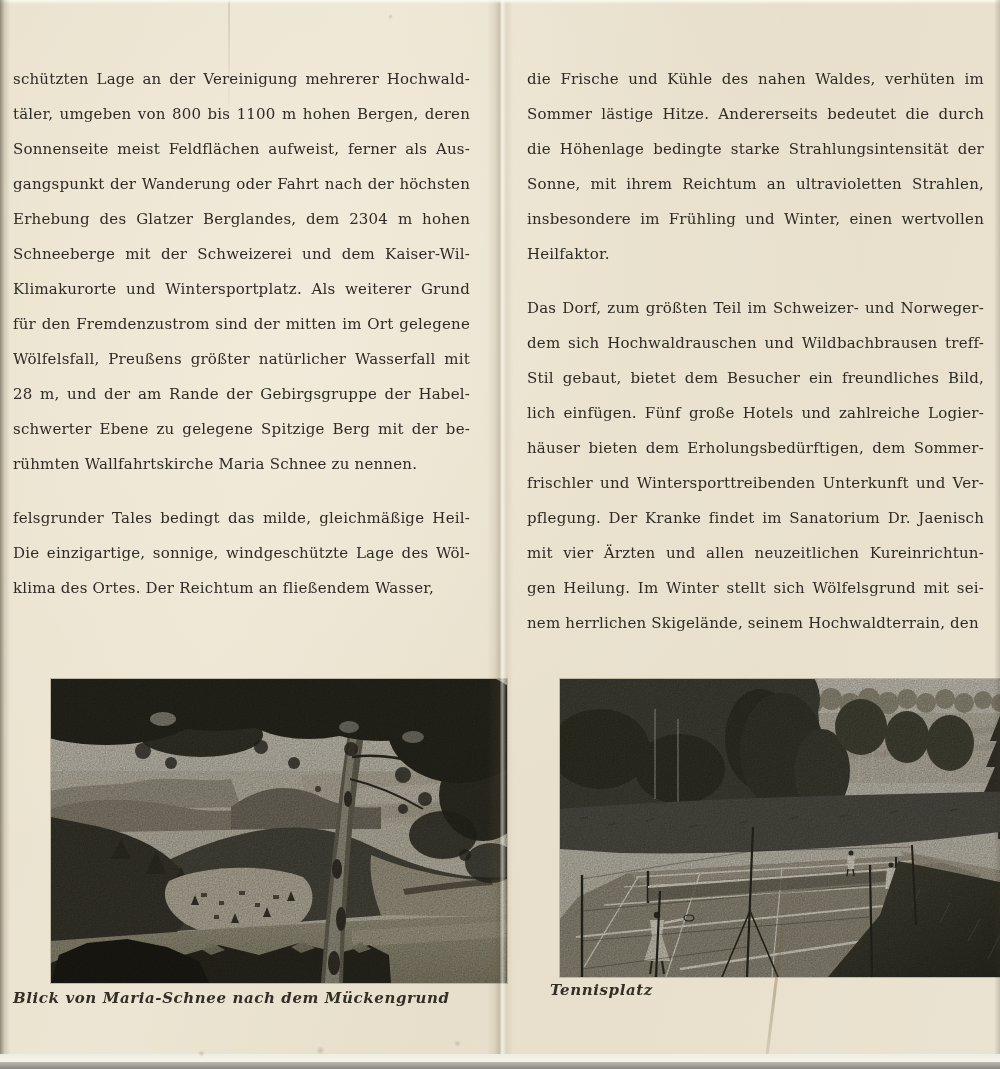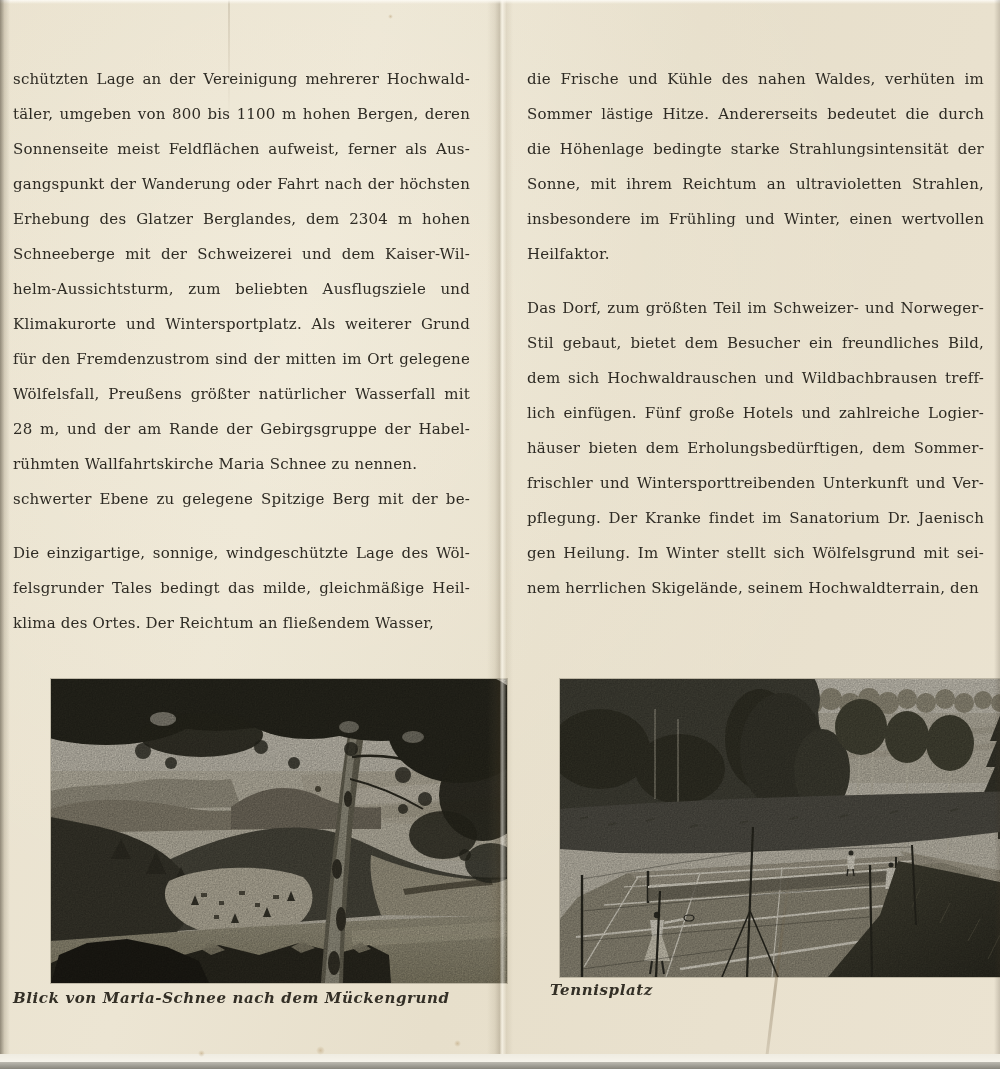--- a/index.html
+++ b/index.html
@@ -72,52 +72,52 @@
 <div class="scan">
 
   <div class="textcol textcol-left">
     <div class="para">
         <div class="line">schützten Lage an der Vereinigung mehrerer Hochwald-</div>
         <div class="line">täler, umgeben von 800 bis 1100 m hohen Bergen, deren</div>
         <div class="line">Sonnenseite meist Feldflächen aufweist, ferner als Aus-</div>
         <div class="line">gangspunkt der Wanderung oder Fahrt nach der höchsten</div>
         <div class="line">Erhebung des Glatzer Berglandes, dem 2304 m hohen</div>
         <div class="line">Schneeberge mit der Schweizerei und dem Kaiser-Wil-</div>
-        <div class="line">helm-Aussichtsturm, zum beliebten Ausflugsziele und</div>
         <div class="line">Klimakurorte und Wintersportplatz. Als weiterer Grund</div>
         <div class="line">für den Fremdenzustrom sind der mitten im Ort gelegene</div>
         <div class="line">Wölfelsfall, Preußens größter natürlicher Wasserfall mit</div>
         <div class="line">28 m, und der am Rande der Gebirgsgruppe der Habel-</div>
+        <div class="line">schwerter Ebene zu gelegene Spitzige Berg mit der be-</div>
         <div class="line line-last">rühmten Wallfahrtskirche Maria Schnee zu nennen.</div>
-        <div class="line">schwerter Ebene zu gelegene Spitzige Berg mit der be-</div>
       </div>
     <div class="para">
+        <div class="line">felsgrunder Tales bedingt das milde, gleichmäßige Heil-</div>
         <div class="line">Die einzigartige, sonnige, windgeschützte Lage des Wöl-</div>
-        <div class="line">felsgrunder Tales bedingt das milde, gleichmäßige Heil-</div>
         <div class="line line-last">klima des Ortes. Der Reichtum an fließendem Wasser,</div>
       </div>
   </div>
 
   <div class="textcol textcol-right">
     <div class="para">
         <div class="line">die Frische und Kühle des nahen Waldes, verhüten im</div>
         <div class="line">Sommer lästige Hitze. Andererseits bedeutet die durch</div>
         <div class="line">die Höhenlage bedingte starke Strahlungsintensität der</div>
         <div class="line">Sonne, mit ihrem Reichtum an ultravioletten Strahlen,</div>
         <div class="line">insbesondere im Frühling und Winter, einen wertvollen</div>
         <div class="line line-last">Heilfaktor.</div>
       </div>
     <div class="para">
         <div class="line">Das Dorf, zum größten Teil im Schweizer- und Norweger-</div>
+        <div class="line">dem sich Hochwaldrauschen und Wildbachbrausen treff-</div>
         <div class="line">Stil gebaut, bietet dem Besucher ein freundliches Bild,</div>
-        <div class="line">dem sich Hochwaldrauschen und Wildbachbrausen treff-</div>
         <div class="line">lich einfügen. Fünf große Hotels und zahlreiche Logier-</div>
         <div class="line">häuser bieten dem Erholungsbedürftigen, dem Sommer-</div>
         <div class="line">frischler und Wintersporttreibenden Unterkunft und Ver-</div>
         <div class="line">pflegung. Der Kranke findet im Sanatorium Dr. Jaenisch</div>
+        <div class="line">mit vier Ärzten und allen neuzeitlichen Kureinrichtun-</div>
         <div class="line">gen Heilung. Im Winter stellt sich Wölfelsgrund mit sei-</div>
         <div class="line line-last">nem herrlichen Skigelände, seinem Hochwaldterrain, den</div>
       </div>
   </div>
 
   <figure class="photo photo-left">
     <svg viewBox="0 0 456 304" preserveAspectRatio="none">
       <defs>
         <linearGradient id="skyL" x1="0" y1="0" x2="0" y2="1">
           <stop offset="0" stop-color="#d8d3c5"></stop>

